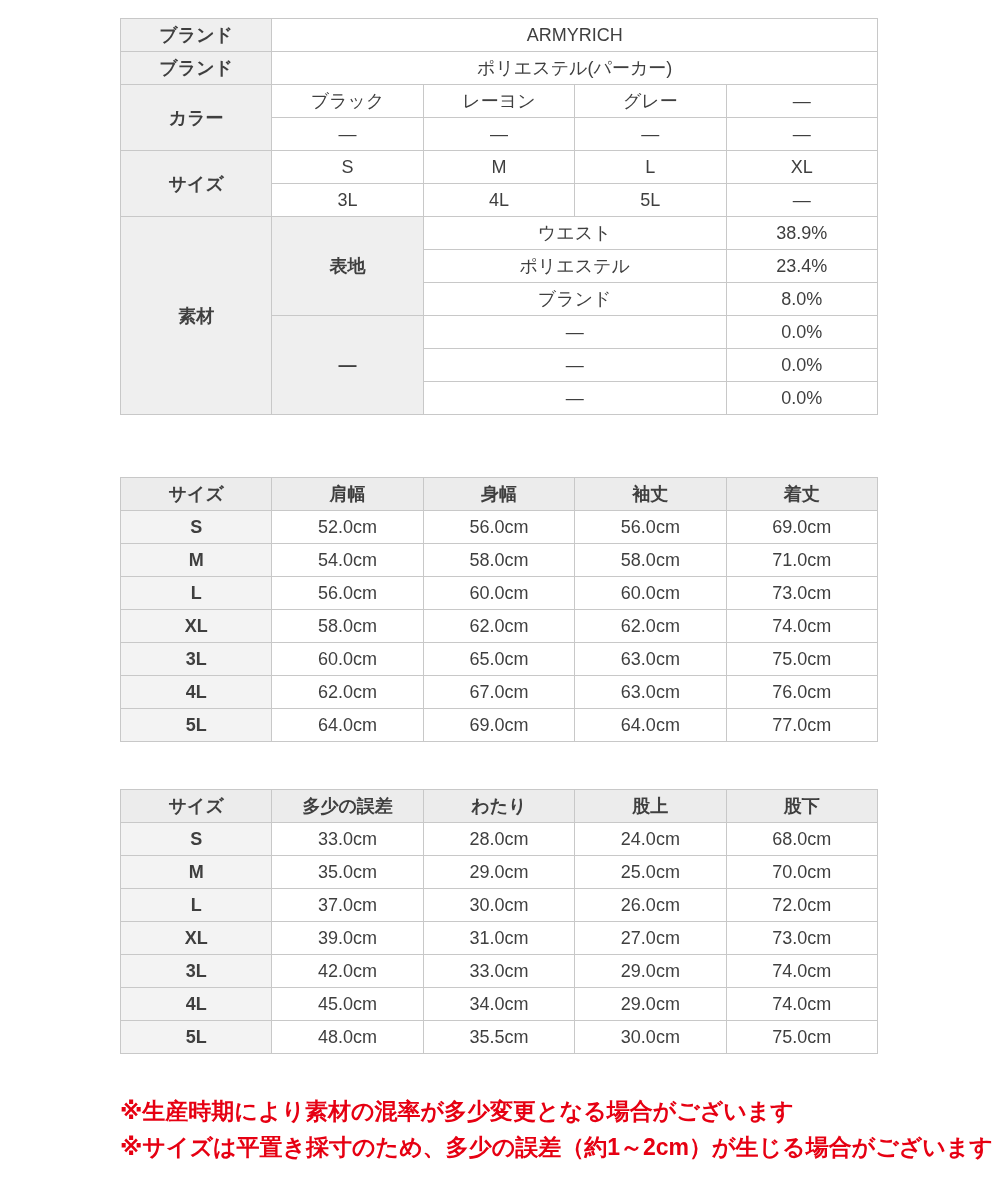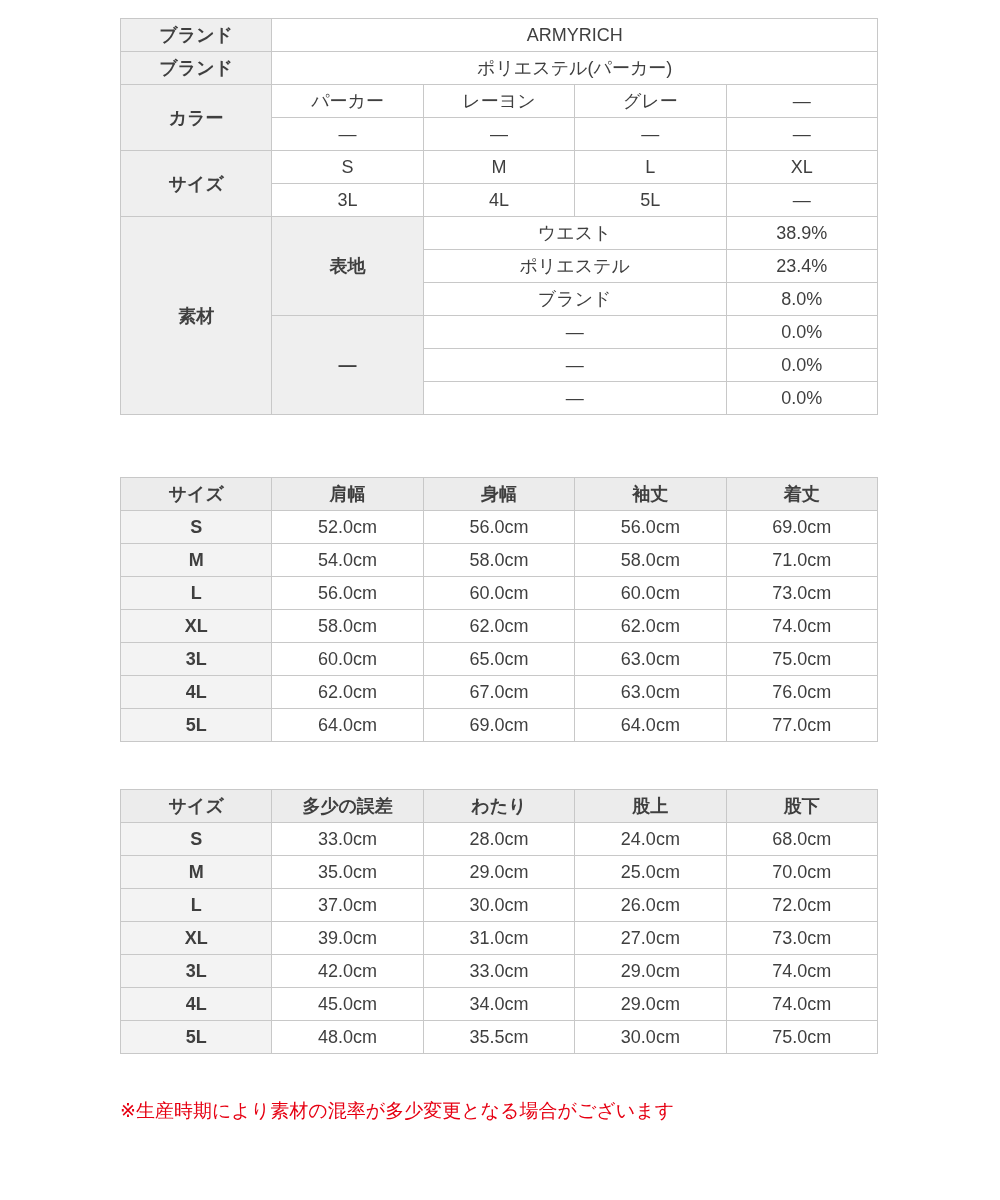--- a/index.html
+++ b/index.html
@@ -33,23 +33,24 @@
   }
   table.spec th{background:var(--header-bg);font-weight:bold;}
   table.spec td{background:#ffffff;font-weight:normal;}
   table.size-table thead th{background:var(--subheader-bg);}
   table.size-table tbody th{background:var(--row-label-bg);}
   #product-table{top:18px;}
   #top-size-table{top:477px;}
   #bottom-size-table{top:789px;}
   .note{
     position:absolute;left:120px;
-    font-size:19px;line-height:24px;
+    font-size:23px;line-height:24px;
     color:var(--note-red);
     white-space:nowrap;
+    font-weight:bold;
   }
   #note-1{top:1099px;}
   #note-2{top:1135px;}
 </style>
 </head>
 <body>
 
 <div class="page">
 
   <table class="spec" id="product-table">
@@ -64,21 +65,21 @@
       <tr>
         <th>ブランド</th>
         <td colspan="4">ARMYRICH</td>
       </tr>
       <tr>
         <th>ブランド</th>
         <td colspan="4">ポリエステル(パーカー)</td>
       </tr>
       <tr>
         <th rowspan="2">カラー</th>
-        <td>パーカー</td>
+        <td>ブラック</td>
         <td>レーヨン</td>
         <td>グレー</td>
         <td>—</td>
       </tr>
       <tr>
         <td>—</td>
         <td>—</td>
         <td>—</td>
         <td>—</td>
       </tr>
@@ -259,14 +260,15 @@
         <th>5L</th>
         <td>48.0cm</td>
         <td>35.5cm</td>
         <td>30.0cm</td>
         <td>75.0cm</td>
       </tr>
     </tbody>
   </table>
 
   <div class="note" id="note-1">※生産時期により素材の混率が多少変更となる場合がございます</div>
+  <div class="note" id="note-2">※サイズは平置き採寸のため、多少の誤差（約1～2cm）が生じる場合がございます</div>
 
 </div>
 
 </body></html>

